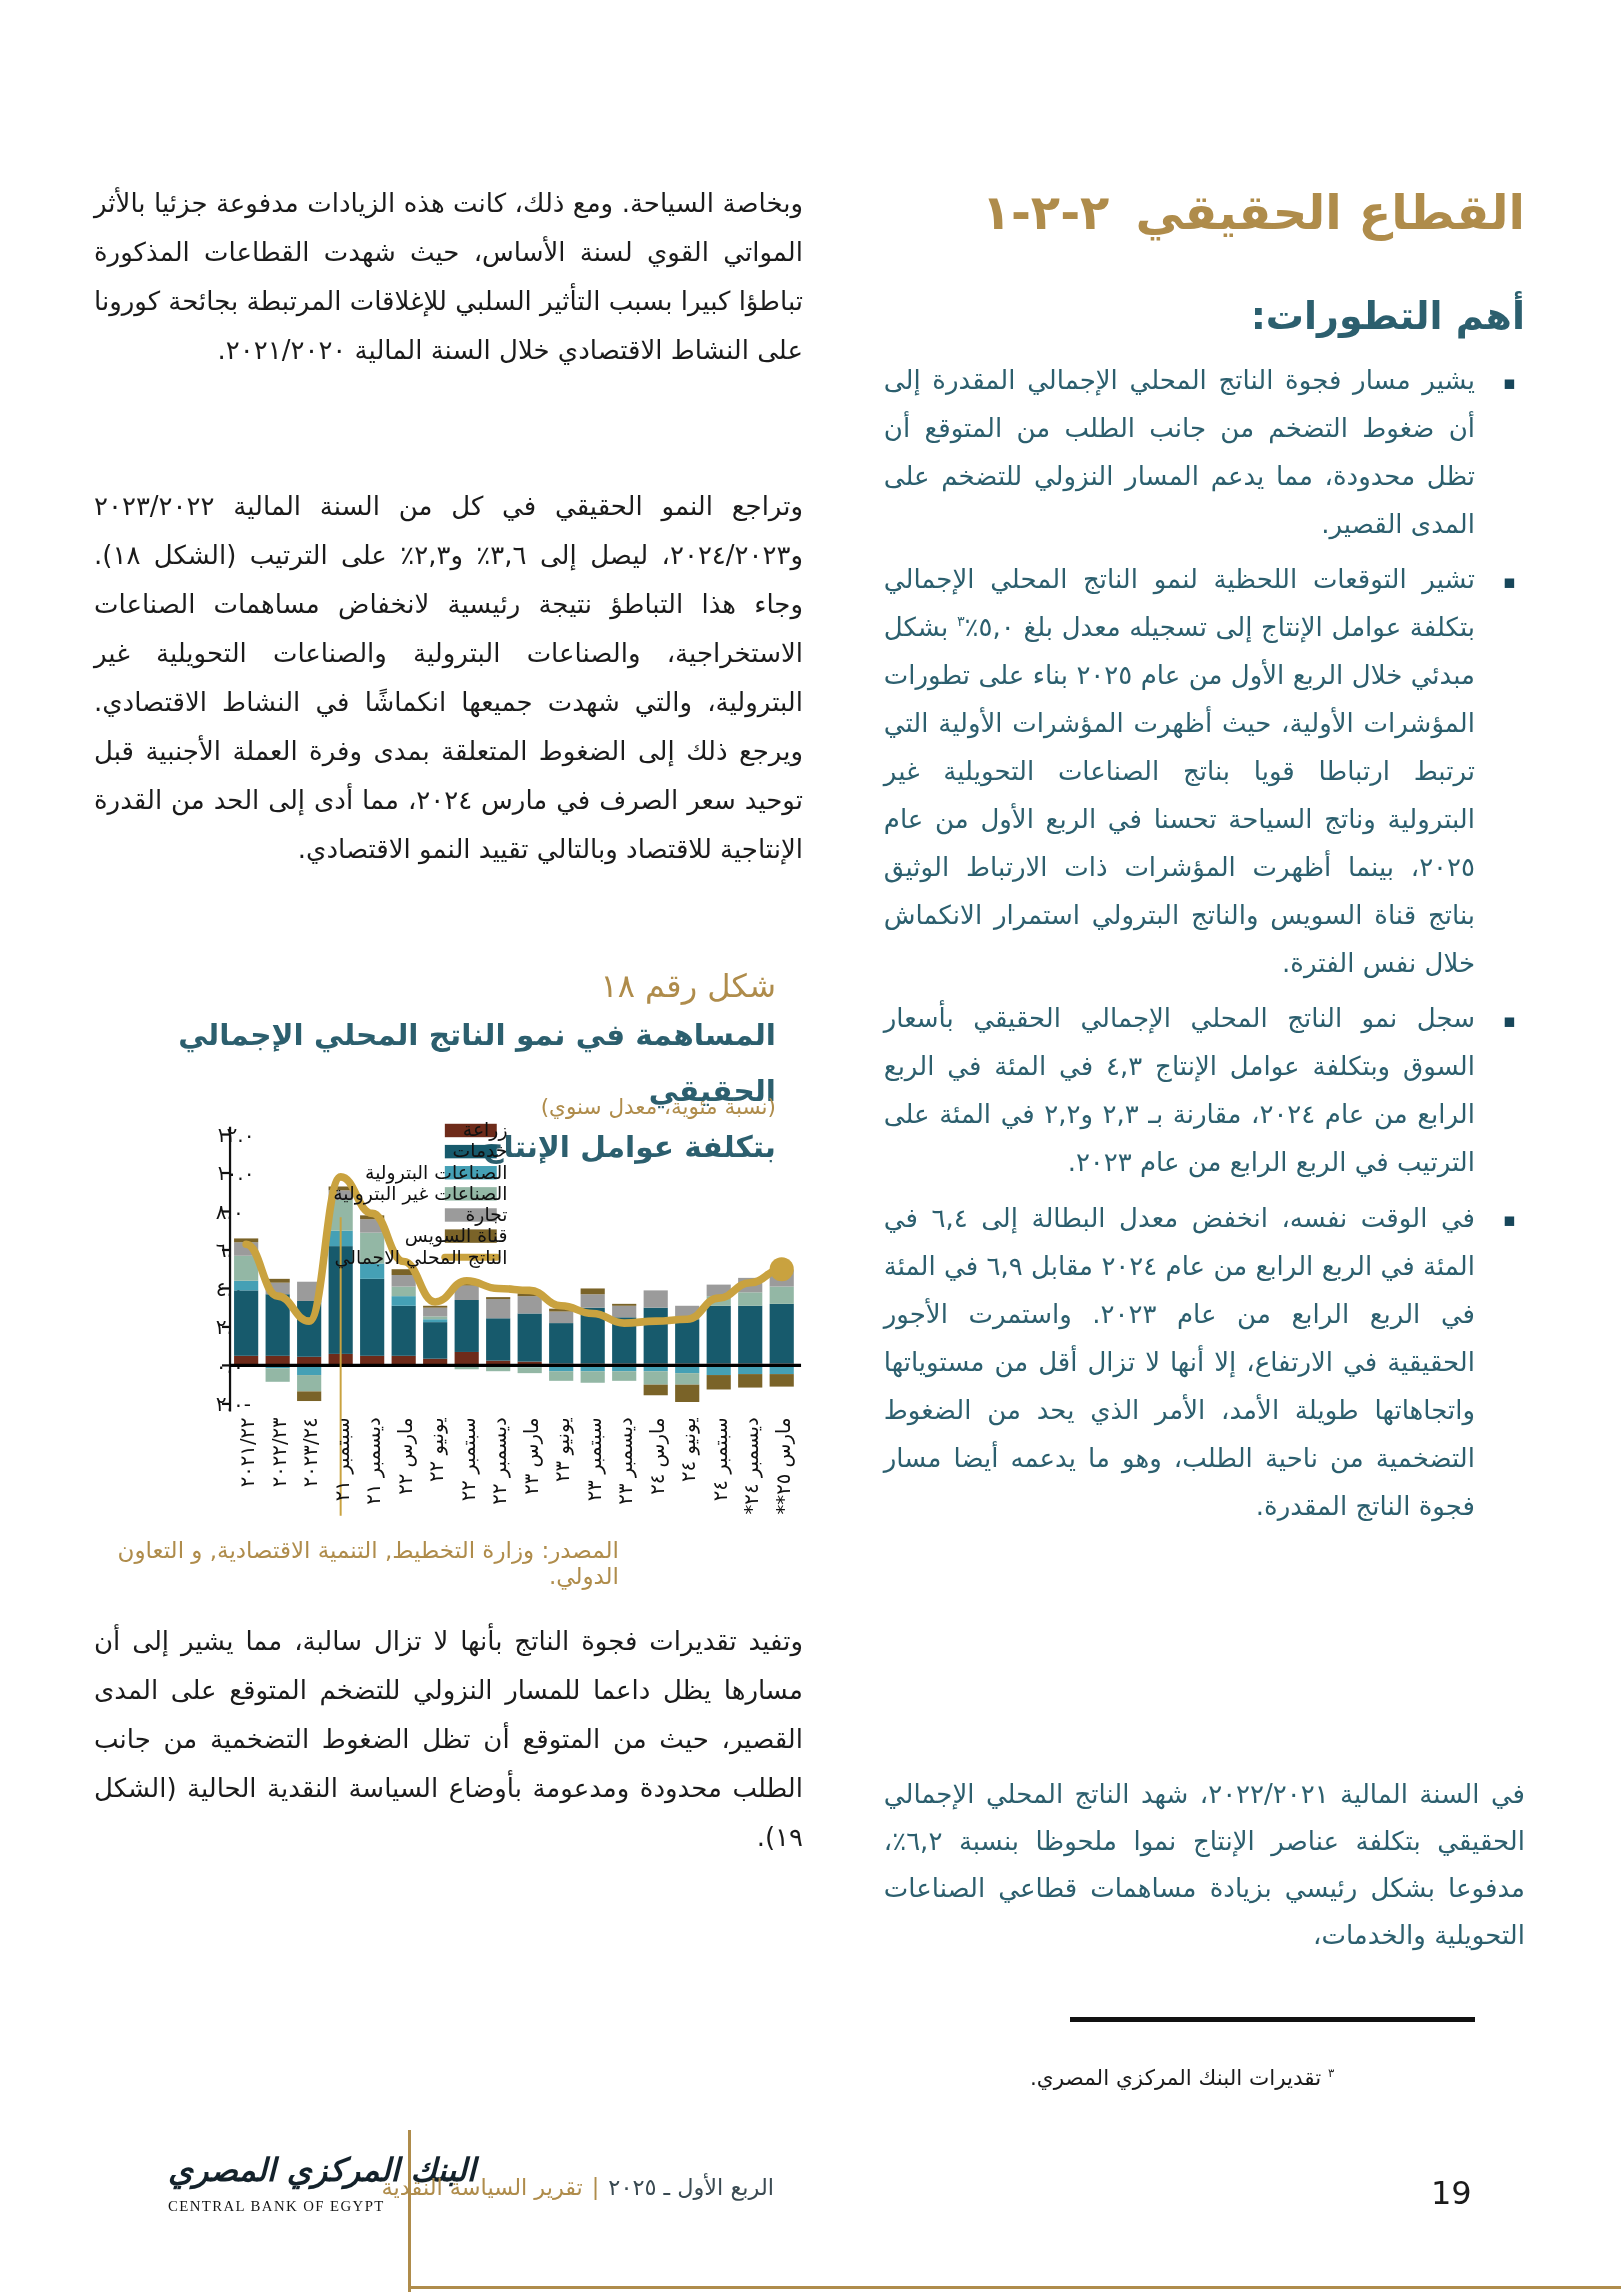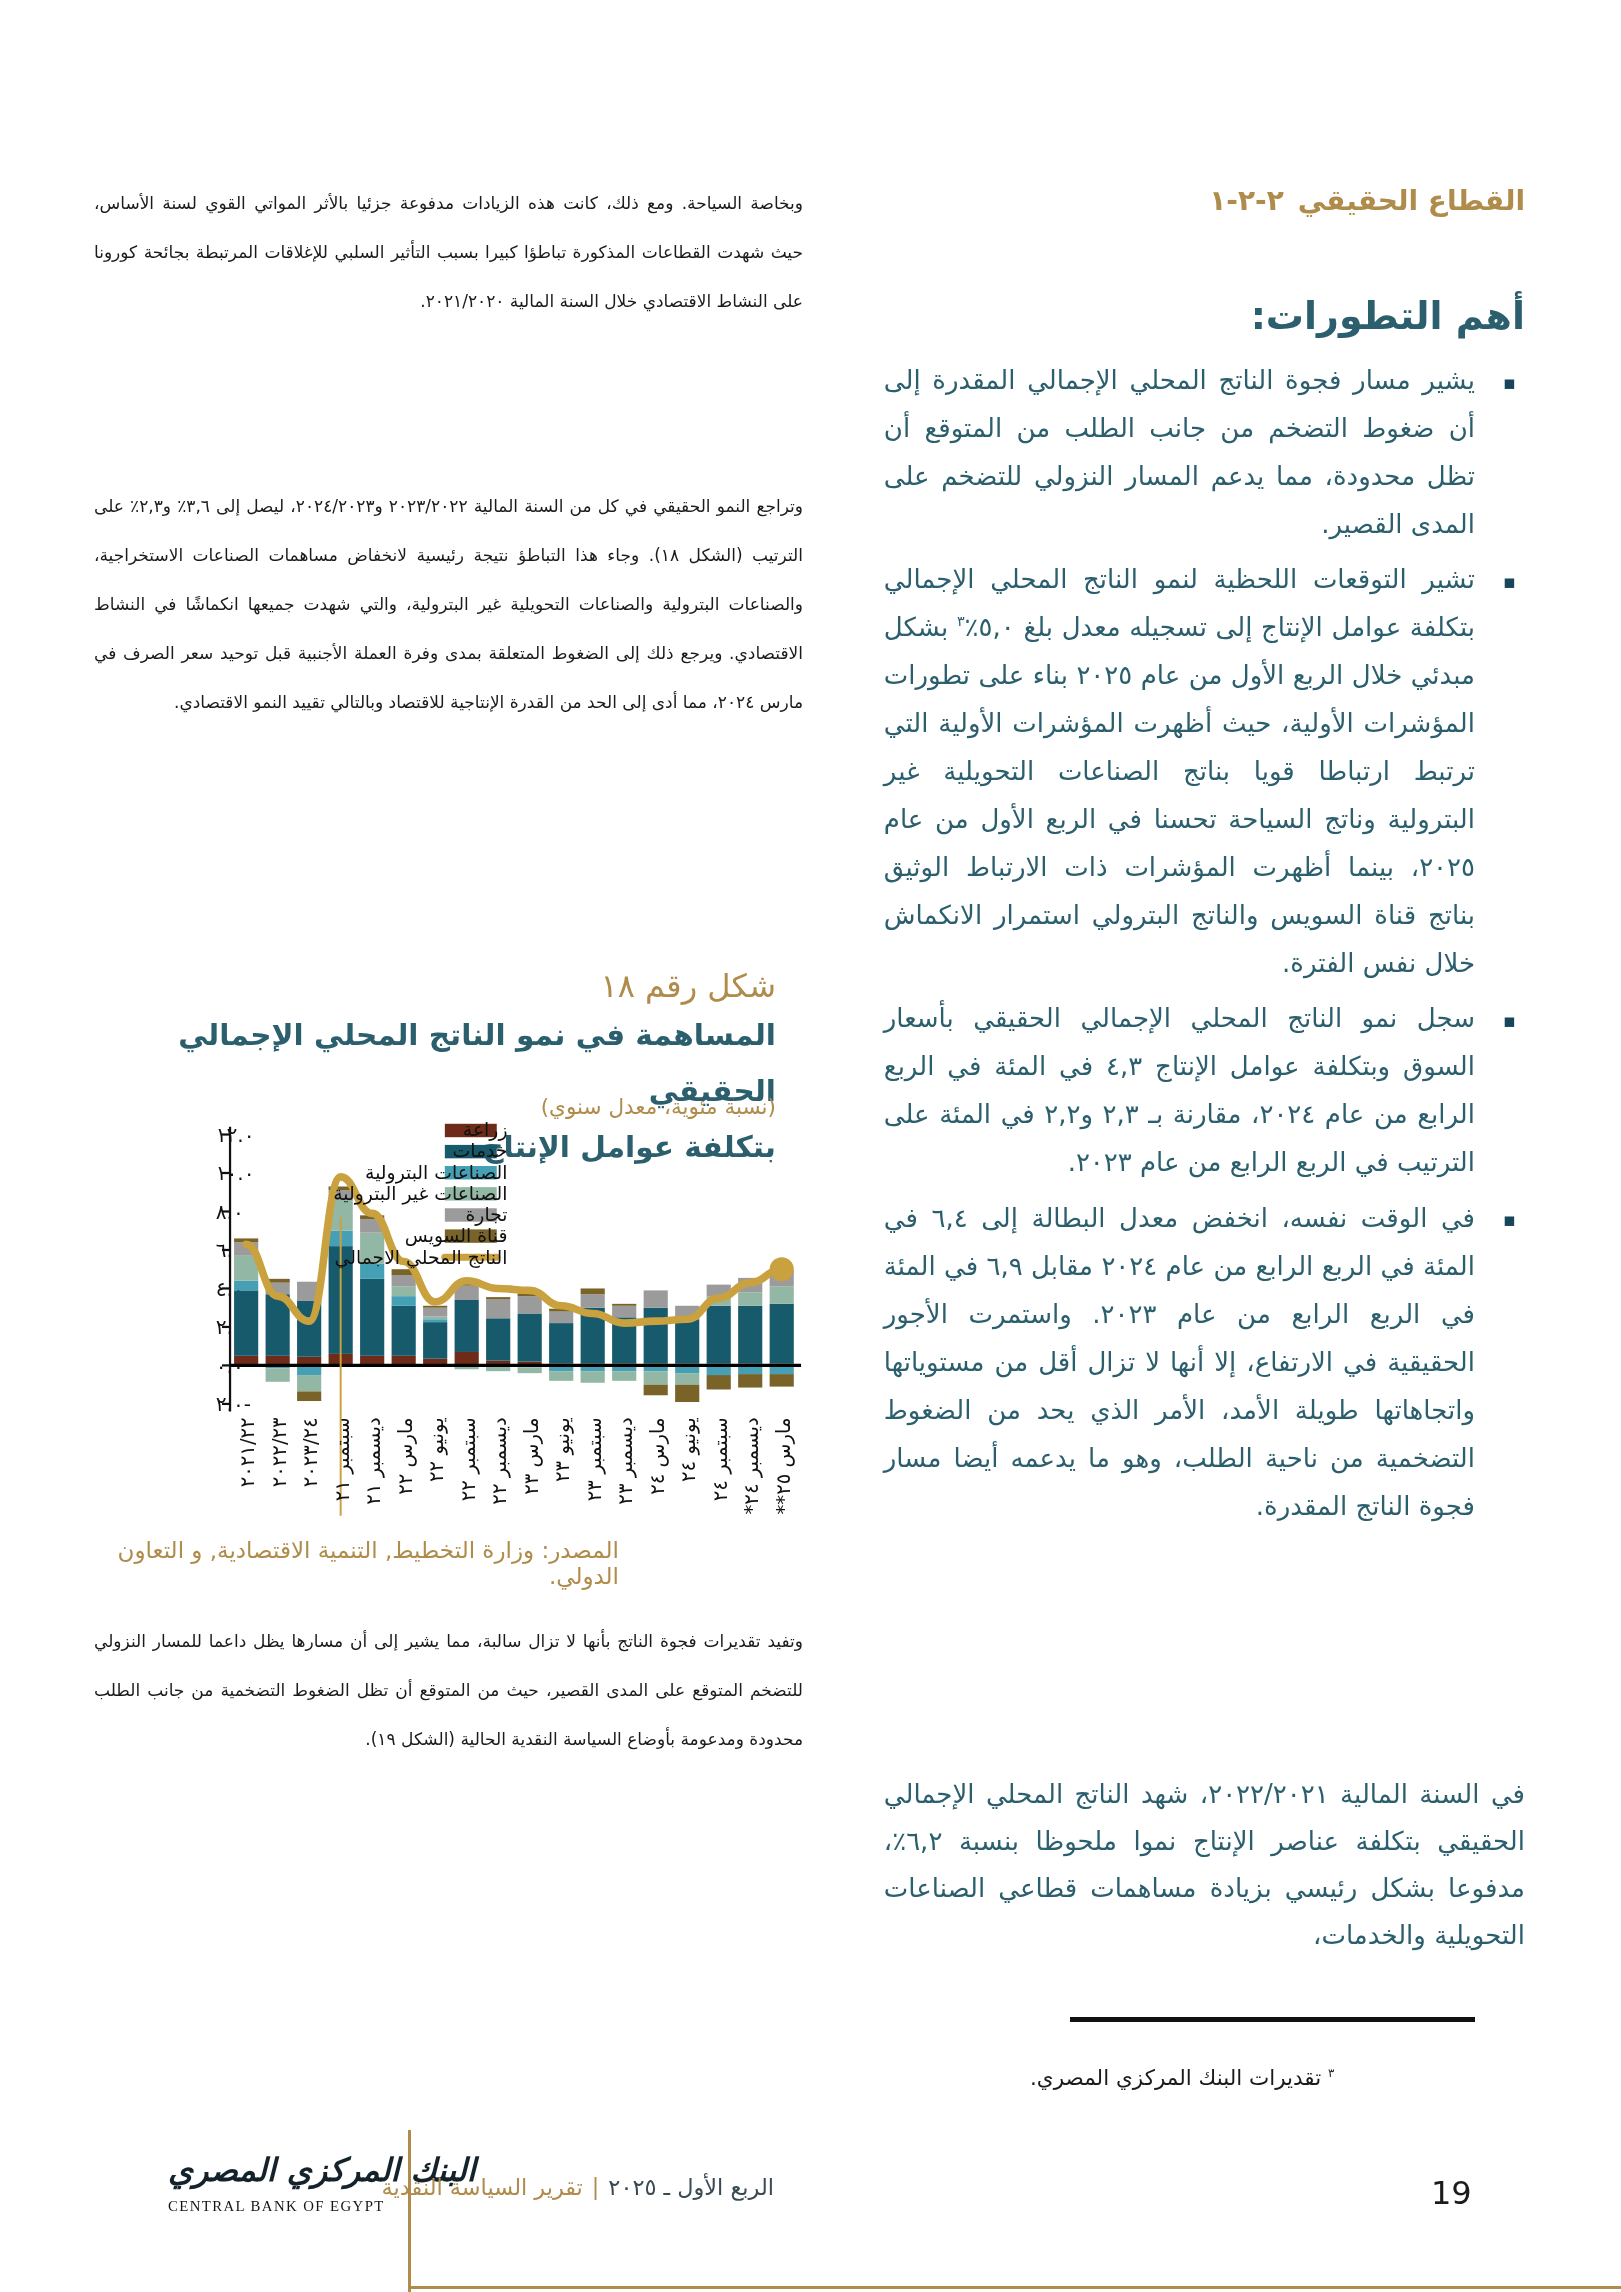--- a/index.html
+++ b/index.html
@@ -9,22 +9,22 @@
     width:1621px;height:2293px;
     background:#ffffff;
     font-family:"DejaVu Sans", sans-serif;
     overflow:hidden;
     margin:0 auto;
   }
   
   .right-col{position:absolute;left:882px;top:0;width:643px;direction:rtl;}
   .section-heading{
     position:absolute;top:184px;right:0;
-    display:flex;flex-direction:row-reverse;align-items:baseline;gap:14px;
-    color:#AF8C4B;font-size:28px;font-weight:bold;
+    display:flex;flex-direction:row-reverse;align-items:baseline;gap:26px;
+    color:#AF8C4B;font-size:48px;font-weight:bold;
   }
   .section-heading .num{direction:ltr;letter-spacing:1.8px;}
   .subheading{
     position:absolute;top:294px;right:0;
     color:#2C5F6E;font-size:38px;font-weight:bold;
   }
   .bullets{position:absolute;top:356px;right:0;left:0;margin:0;padding:0;list-style:none;}
   .bullets li{
     position:relative;margin:0 0 7.2px 0;padding:0 50px 0 1.8px;
     color:#2C5F6E;font-size:26px;line-height:48px;text-align:justify;
@@ -48,21 +48,21 @@
     color:#1b1b1b;font-size:21.5px;line-height:36px;
   }
   .page-number{
     position:absolute;left:1431px;top:2174px;
     color:#1b1b1b;font-size:32px;
   }
   
   .left-col{position:absolute;left:94px;top:0;width:709px;direction:rtl;}
   .para{
     position:absolute;right:0;left:0;
-    color:#1b1b1b;font-size:17px;line-height:49px;text-align:justify;
+    color:#1b1b1b;font-size:26px;line-height:49px;text-align:justify;
   }
   .p1{top:179px;}
   .p2{top:482px;}
   .p3{top:1617px;color:#1b1b1b;}
   .fig-caption{
     position:absolute;top:967px;right:27px;
     color:#AF8C4B;font-size:32px;text-align:center;
   }
   .fig-title{
     position:absolute;top:1007px;right:27px;left:0;

